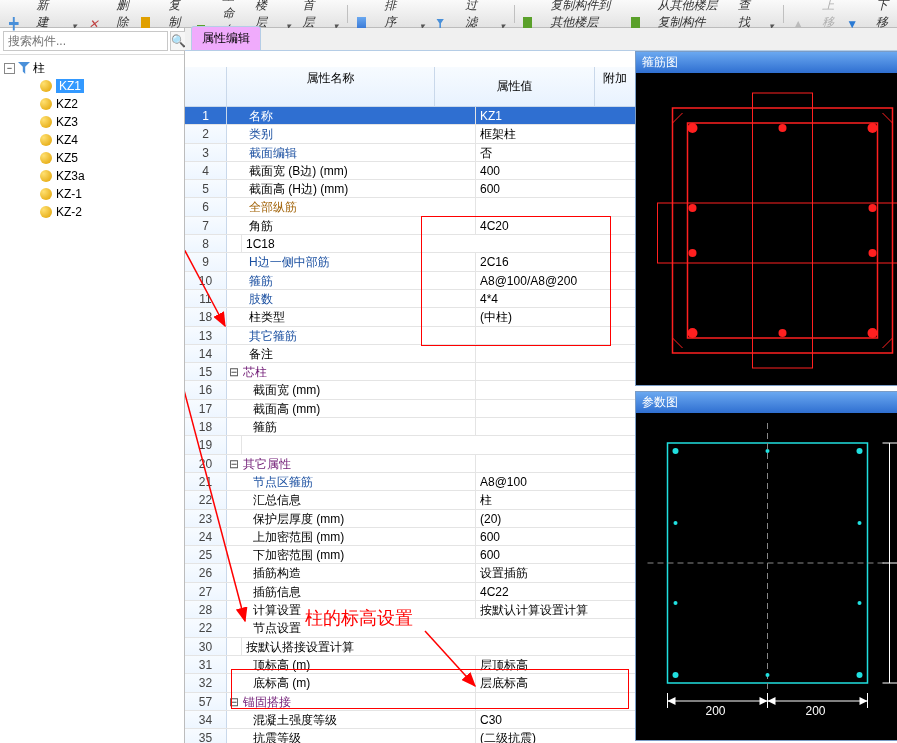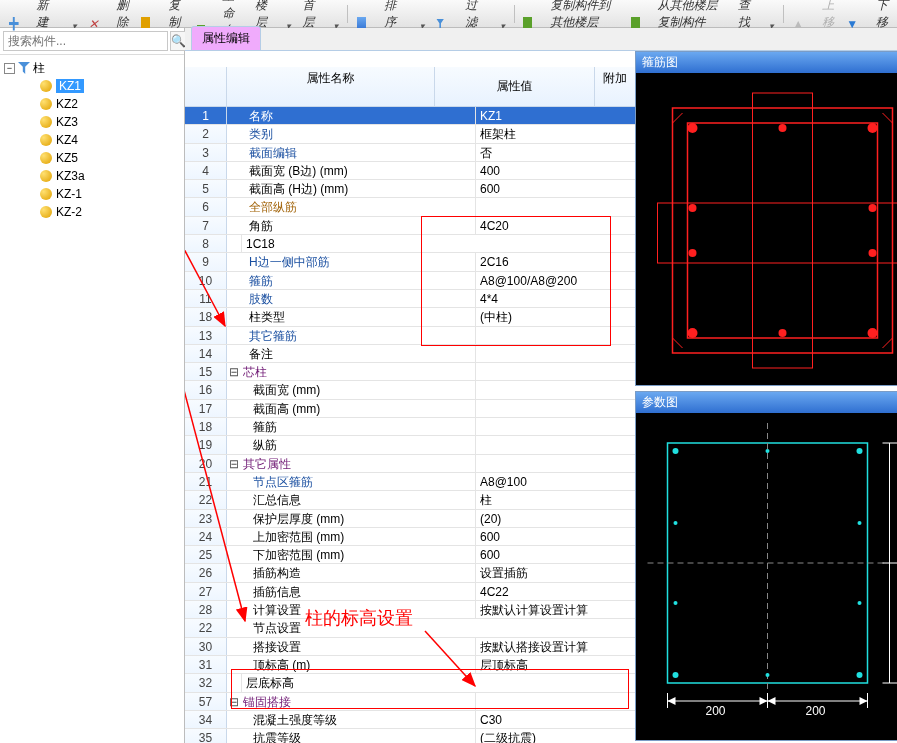--- a/index.html
+++ b/index.html
@@ -284,21 +284,20 @@
             </div>
             <div class="grid-row">
               <div class="gc-num">18</div>
               <div class="gc-exp "></div>
               <div class="gc-name indent2" style="">箍筋</div>
               <div class="gc-val"></div>
             </div>
             <div class="grid-row">
               <div class="gc-num">19</div>
               <div class="gc-exp "></div>
-              <div class="gc-name indent2" style="">纵筋</div>
               <div class="gc-val"></div>
             </div>
             <div class="grid-row group">
               <div class="gc-num">20</div>
               <div class="gc-exp box">⊟</div>
               <div class="gc-name" style="">其它属性</div>
               <div class="gc-val"></div>
             </div>
             <div class="grid-row">
               <div class="gc-num">21</div>
@@ -349,32 +348,32 @@
               <div class="gc-val">按默认计算设置计算</div>
             </div>
             <div class="grid-row">
               <div class="gc-num">22</div>
               <div class="gc-exp "></div>
               <div class="gc-name indent2" style="">节点设置</div>
             </div>
             <div class="grid-row">
               <div class="gc-num">30</div>
               <div class="gc-exp "></div>
-              <div class="gc-name indent2" style="">搭接设置</div>
               <div class="gc-val">按默认搭接设置计算</div>
             </div>
             <div class="grid-row">
               <div class="gc-num">31</div>
               <div class="gc-exp "></div>
               <div class="gc-name indent2" style="">顶标高 (m)</div>
               <div class="gc-val">层顶标高</div>
             </div>
             <div class="grid-row">
               <div class="gc-num">32</div>
               <div class="gc-exp "></div>
+              <div class="gc-name indent2" style="">底标高 (m)</div>
               <div class="gc-val">层底标高</div>
             </div>
             <div class="grid-row group">
               <div class="gc-num">57</div>
               <div class="gc-exp box">⊟</div>
               <div class="gc-name" style="">锚固搭接</div>
               <div class="gc-val"></div>
             </div>
             <div class="grid-row">
               <div class="gc-num">34</div>

